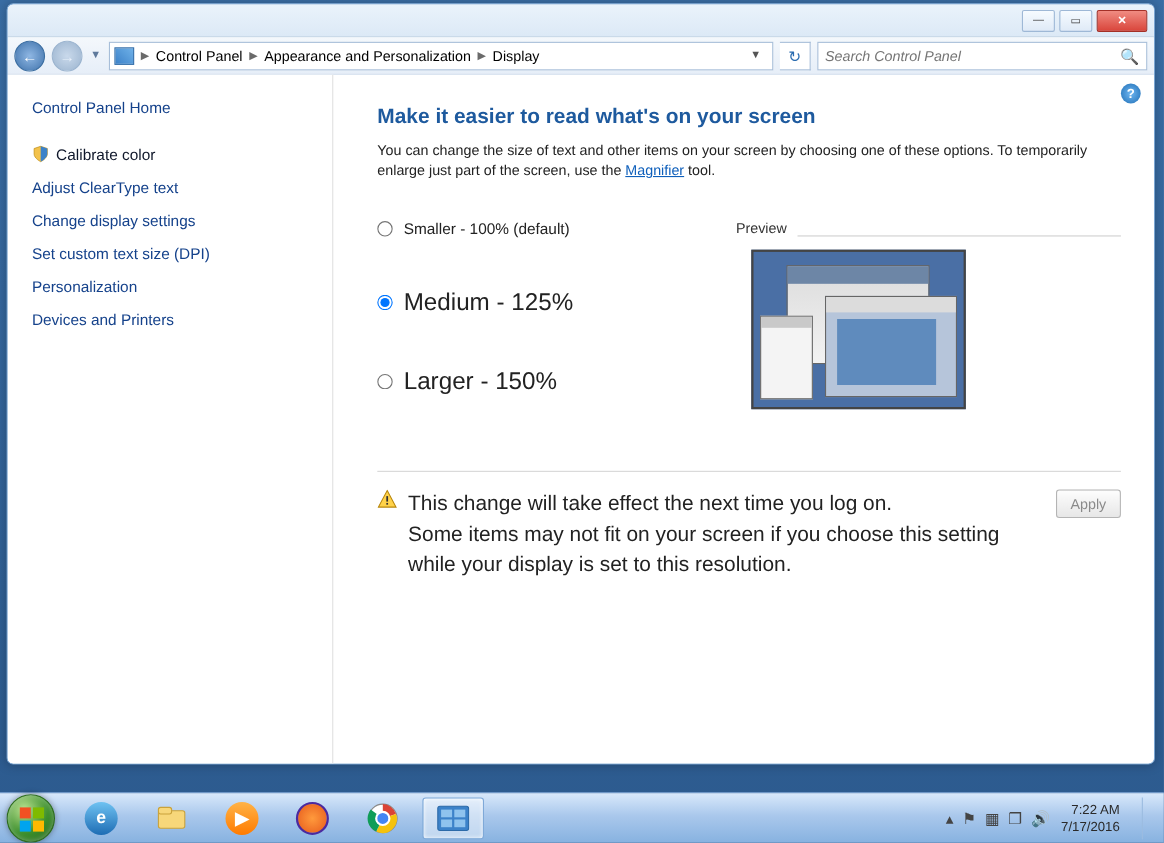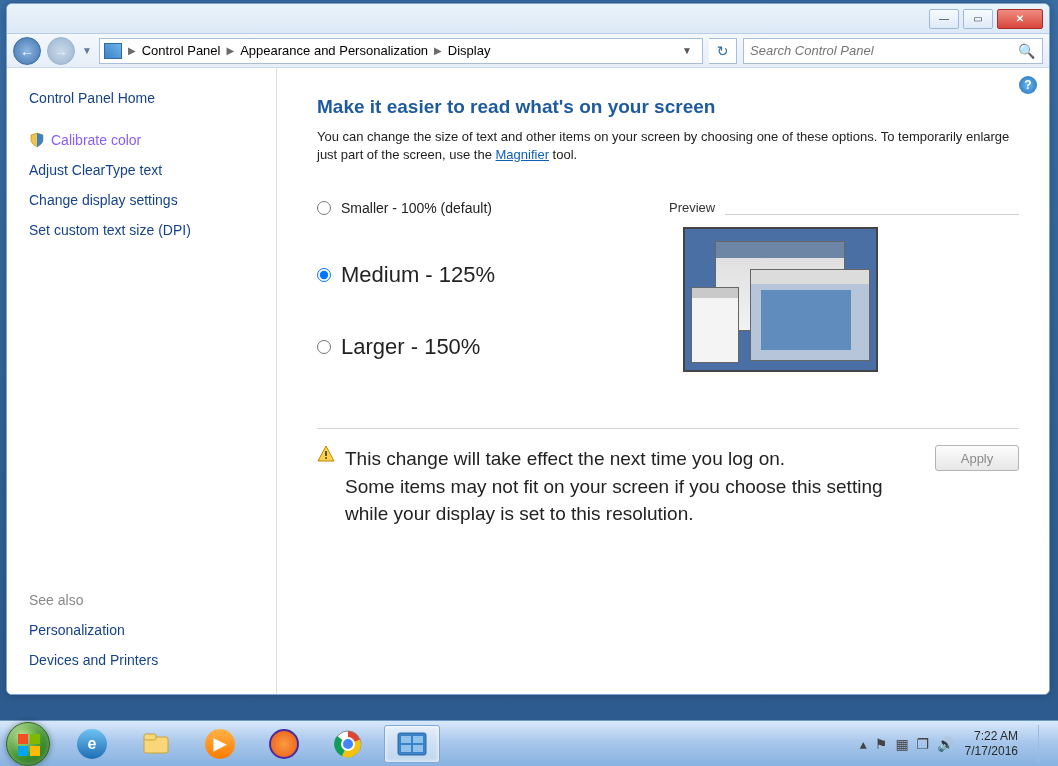--- a/index.html
+++ b/index.html
@@ -31,24 +31,24 @@
   .bc-item { cursor:pointer; }
   .bc-drop { margin-left:auto; color:#555; font-size:10px; padding:0 6px; cursor:pointer; }
   .refresh { width: 28px; height: 26px; border:1px solid #a7bed9; border-left:none; background:#fff;
              display:flex; align-items:center; justify-content:center; color:#2b6cb0; font-size:14px; cursor:pointer; }
   .search { width: 300px; height: 26px; border: 1px solid #a7bed9; background:#fff; display:flex; align-items:center; padding:0 6px; }
   .search input { flex:1; border:none; outline:none; font-size:13px; color:#333; font-style:italic; background:transparent; }
   .search .mag { color:#2b6cb0; font-size:14px; }
 
   
   .body { flex:1; display:flex; background:#fff; position:relative; }
-  .sidebar { width: 270px; background:#fff; border-right: 1px solid #e0e0e0; padding: 22px 12px 12px 22px; display:flex; flex-direction:column; }
+  .sidebar { width: 296px; background:#fff; border-right: 1px solid #e0e0e0; padding: 22px 12px 12px 22px; display:flex; flex-direction:column; }
   .sidebar a { display:block; color:#15428b; font-size:14px; margin-bottom: 14px; text-decoration:none; cursor:pointer; }
   .sidebar a.home { margin-bottom: 26px; }
-  .shield-row { display:flex; align-items:center; gap:6px; margin-bottom:14px; color:#8b5cf6; font-size:14px; cursor:pointer; }
+  .shield-row { display:flex; align-items:center; gap:6px; margin-bottom:14px; color:#0f172a; font-size:14px; cursor:pointer; }
   .shield-row svg { width:16px; height:16px; }
   .see-also { margin-top:auto; color:#888; font-size:14px; margin-bottom:14px; }
 
   .main { flex:1; padding: 28px 30px 20px 40px; position:relative; overflow:auto; }
   .help-icon { position:absolute; top:8px; right:12px; width:18px; height:18px; border-radius:50%;
                background: radial-gradient(circle,#6fb7f2,#1e6db4); color:#fff; font-size:12px; font-weight:bold;
                display:flex; align-items:center; justify-content:center; cursor:pointer; }
 
   h1.page-title { color:#1e5a9e; font-size:19px; font-weight:bold; margin-bottom:10px; }
   .desc { font-size:13px; color:#222; line-height:1.4; max-width: 720px; }
@@ -140,21 +140,20 @@
         <svg viewBox="0 0 16 16">
           <path d="M8 1 L14 3 V8 C14 12 8 15 8 15 C8 15 2 12 2 8 V3 Z" fill="#f3c24b" stroke="#b8860b" stroke-width="0.6"></path>
           <path d="M8 1 L14 3 V8 C14 12 8 15 8 15 Z" fill="#3c82c9"></path>
         </svg>
         <span>Calibrate color</span>
       </div>
       <a>Adjust ClearType text</a>
       <a>Change display settings</a>
       <a>Set custom text size (DPI)</a>
 
-      <div class="see-also">See also</div>
       <a>Personalization</a>
       <a>Devices and Printers</a>
     </div>
 
     <div class="main">
       <div class="help-icon">?</div>
 
       <h1 class="page-title">Make it easier to read what's on your screen</h1>
       <p class="desc">
         <span>You can change the size of text and other items on your screen by choosing one of these options. To temporarily enlarge just part of the screen, use the </span><a>Magnifier</a><span> tool.</span>

